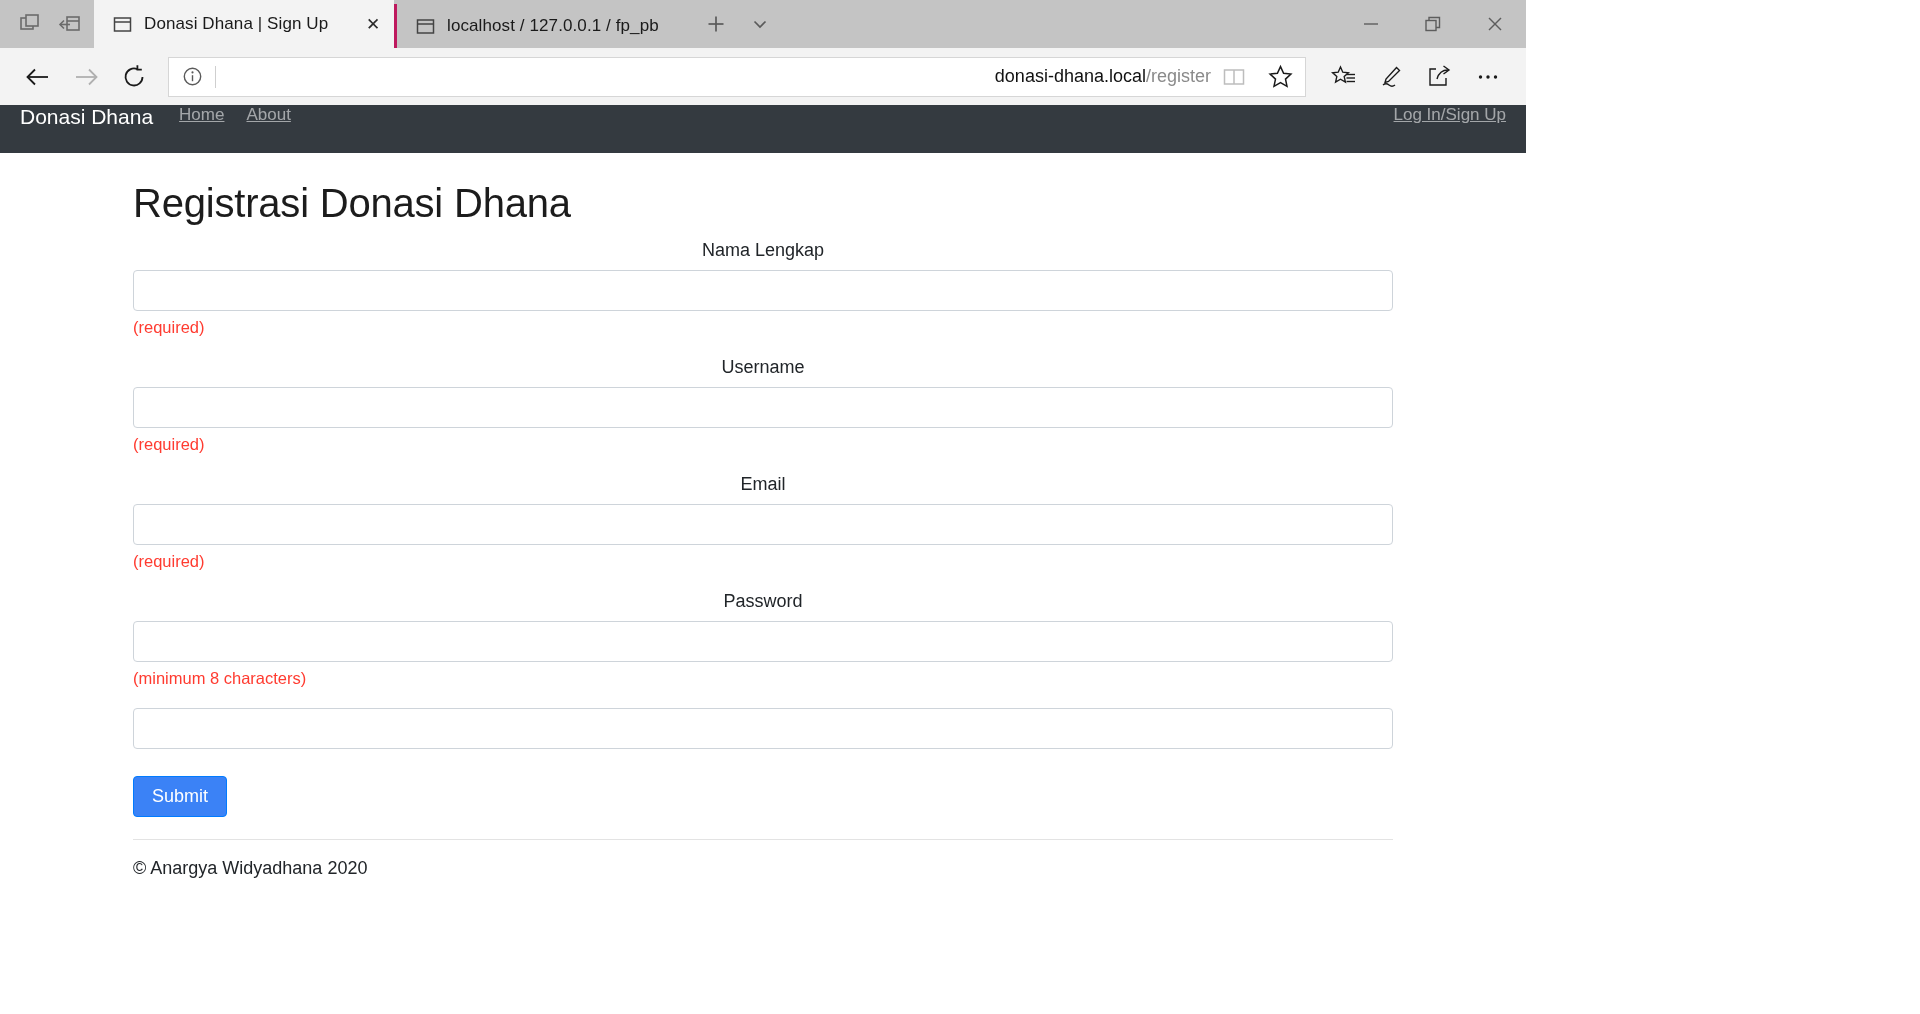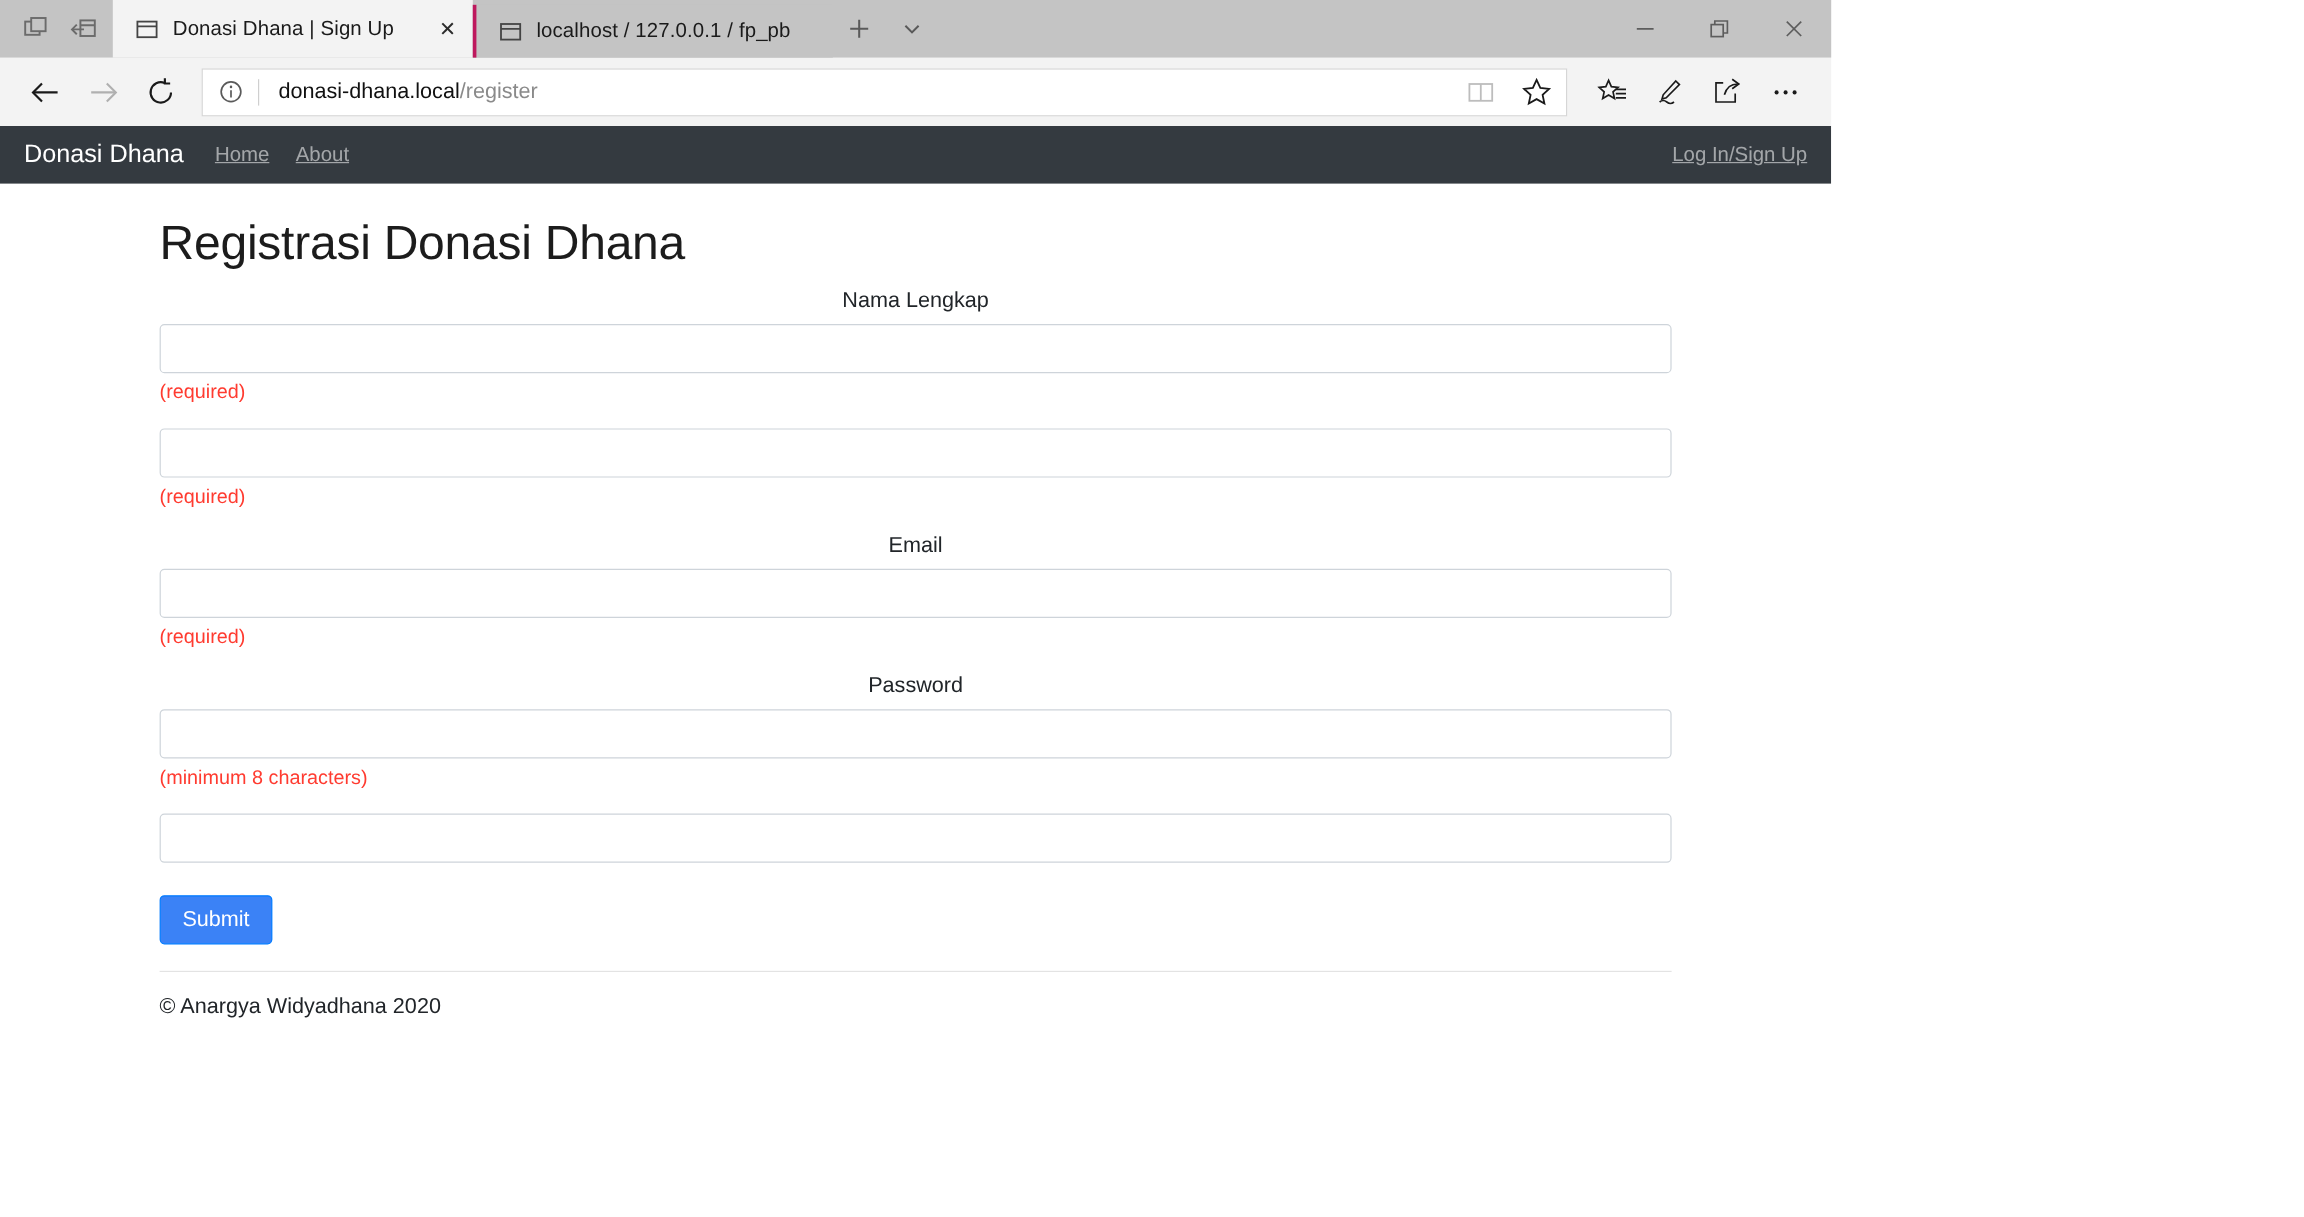--- a/index.html
+++ b/index.html
@@ -131,20 +131,21 @@
   }
 
   
   .navbar-chrome {
     height: 57px;
     flex: 0 0 57px;
     background: #f3f3f3;
     display: flex;
     align-items: center;
     padding: 0 14px;
+    text-align: right;
   }
   .nav-btn {
     width: 48px;
     height: 48px;
     display: flex;
     align-items: center;
     justify-content: center;
     color: #1a1a1a;
     flex: 0 0 48px;
   }
@@ -207,21 +208,21 @@
   .viewport {
     flex: 1 1 auto;
     background: #ffffff;
     overflow: hidden;
   }
 
   .site-navbar {
     height: 48px;
     background: #343a40;
     display: flex;
-    align-items: center;
+    align-items: flex-start;
     padding: 0 20px;
   }
   .brand {
     color: #ffffff;
     font-size: 21px;
     margin-right: 26px;
     white-space: nowrap;
   }
   .site-nav-links { display: flex; align-items: center; gap: 22px; }
   .site-nav-link {
@@ -490,20 +491,21 @@
 
         
         <div class="form-group">
           <label class="form-label">Nama Lengkap</label>
           <input class="form-control" type="text" placeholder="" style="">
           <span class="help-required">(required)</span>
         </div>
 
         
         <div class="form-group">
+          <label class="form-label">Username</label>
           <input class="form-control" type="text" placeholder="" style="">
           <span class="help-required">(required)</span>
         </div>
 
         
         <div class="form-group">
           <label class="form-label">Email</label>
           <input class="form-control" type="text" placeholder="" style="">
           <span class="help-required">(required)</span>
         </div>

